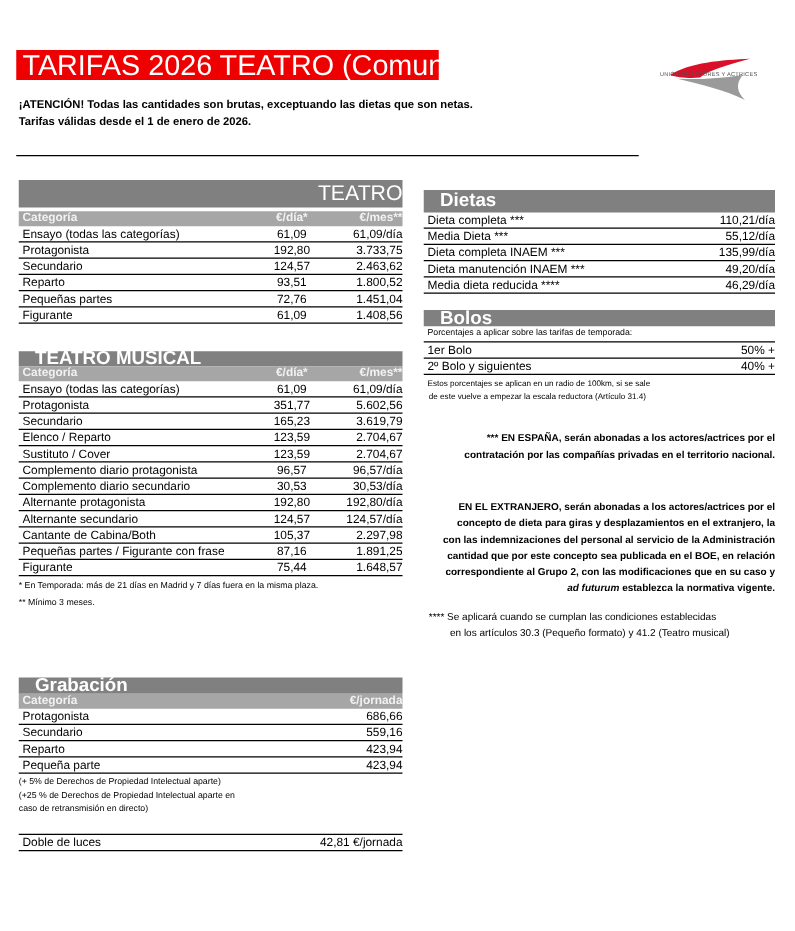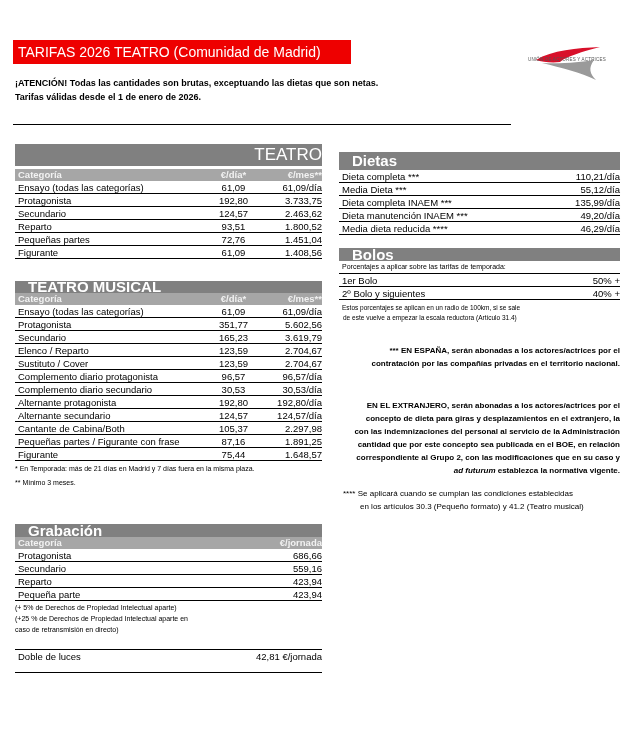--- a/index.html
+++ b/index.html
@@ -3,21 +3,21 @@
 <meta charset="utf-8">
 <style>
   * { box-sizing: border-box; margin: 0; padding: 0; }
   body {
     width: 636px; height: 745px; background: #ffffff; position: relative;
     font-family: "Liberation Sans", sans-serif; color: #000; overflow: hidden;
   }
   .abs { position: absolute; }
   .title-bar {
     left: 13px; top: 40px; width: 338px; height: 24px; background: #ee0000;
-    color: #fff; font-size: 14px; line-height: 24px; padding-left: 5px; white-space: nowrap;
+    color: #fff; font-size: 23px; line-height: 24px; padding-left: 5px; white-space: nowrap;
   }
   .logo { left: 522px; top: 46px; width: 100px; height: 36px; }
   .logo-text {
     position: absolute; left: 6px; top: 11px; font-size: 4.5px; color: #555; letter-spacing: 0.2px; white-space: nowrap;
   }
   .notice { left: 15px; top: 76px; font-size: 9px; font-weight: bold; line-height: 14px; }
   .notice div { white-space: nowrap; }
   .hr-top { left: 13px; top: 124px; width: 498px; height: 1px; background: #000; }
 
   .tbl { position: absolute; }
@@ -160,21 +160,21 @@
     </div>
   <div class="row">
       <span class="c-label">Figurante</span>
       <span class="c-v1">75,44</span>
       <span class="c-v2">1.648,57</span>
     </div>
   <div class="note" style="margin-top:2px;">* En Temporada: más de 21 días en Madrid y 7 días fuera en la misma plaza.</div>
   <div class="note" style="margin-top:3px;">** Mínimo 3 meses.</div>
 </div>
 
-<div class="tbl" style="left:15px; top:524px; width:307px;">
+<div class="tbl" style="left:15px; top:542px; width:307px;">
   <div class="band" style="height:13px; line-height:13px;">Grabación</div>
   <div class="colhead">
     <span class="c-label">Categoría</span>
     <span class="c-vwide">€/jornada</span>
   </div>
   <div class="row">
       <span class="c-label">Protagonista</span>
       <span class="c-vwide">686,66</span>
     </div>
   <div class="row">
@@ -185,21 +185,21 @@
       <span class="c-label">Reparto</span>
       <span class="c-vwide">423,94</span>
     </div>
   <div class="row">
       <span class="c-label">Pequeña parte</span>
       <span class="c-vwide">423,94</span>
     </div>
   <div class="note" style="margin-top:1px;">(+ 5% de Derechos de Propiedad Intelectual aparte)</div>
   <div class="note">(+25 % de Derechos de Propiedad Intelectual aparte en</div>
   <div class="note">caso de retransmisión en directo)</div>
-  <div class="row" style="margin-top:14px; border-top:1px solid #000; height:24px; line-height:14px;">
+  <div class="row" style="margin-top:14px; border-top:1px solid #000; height:14px; line-height:14px;">
     <span class="c-label">Doble de luces</span>
     <span class="c-vwide">42,81 €/jornada</span>
   </div>
 </div>
 
 <div class="tbl" style="left:339px; top:152px; width:281px;">
   <div class="band" style="height:14px; line-height:18px; height:18px;">Dietas</div>
   <div class="row">
       <span class="c-label">Dieta completa ***</span>
       <span class="c-vwide">110,21/día</span>

